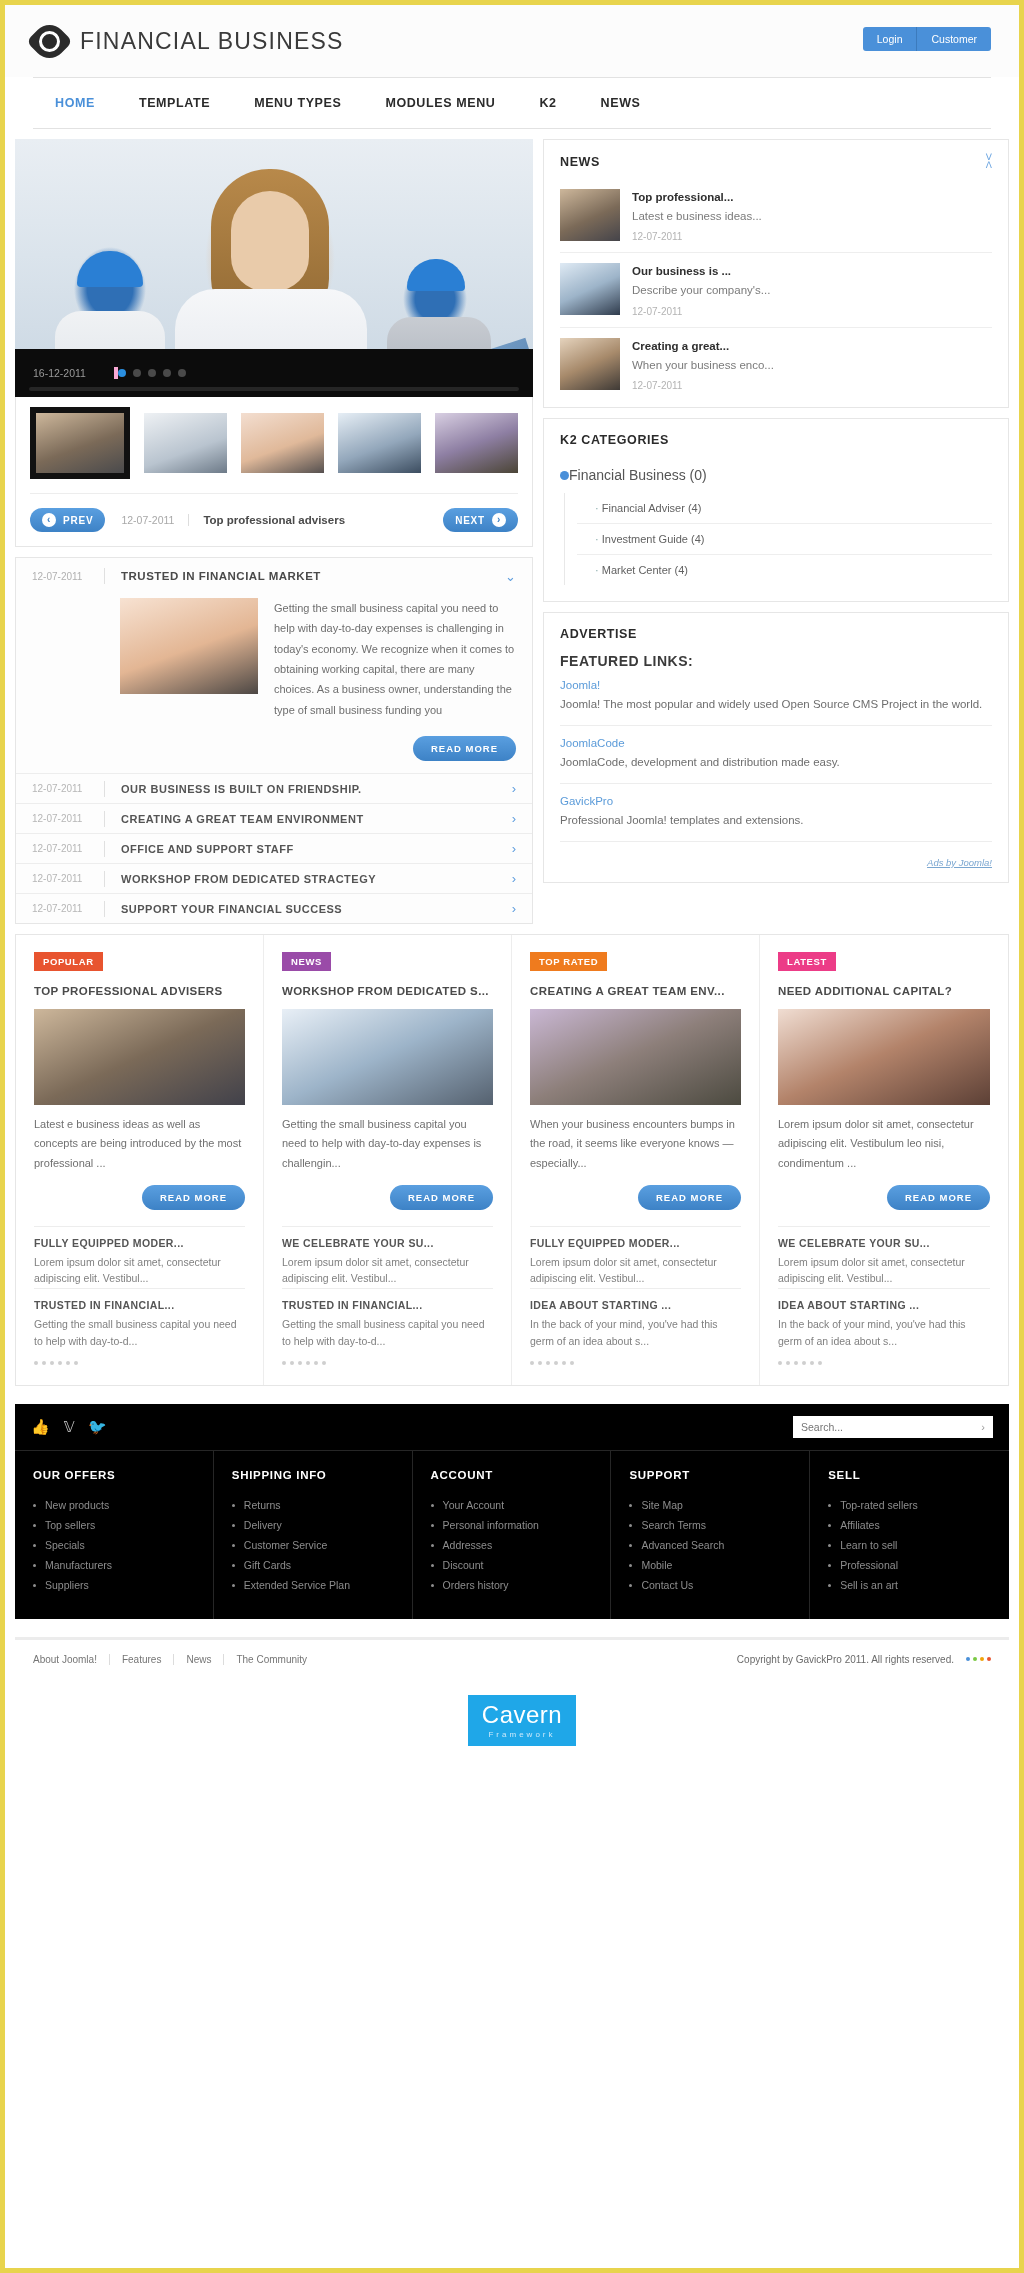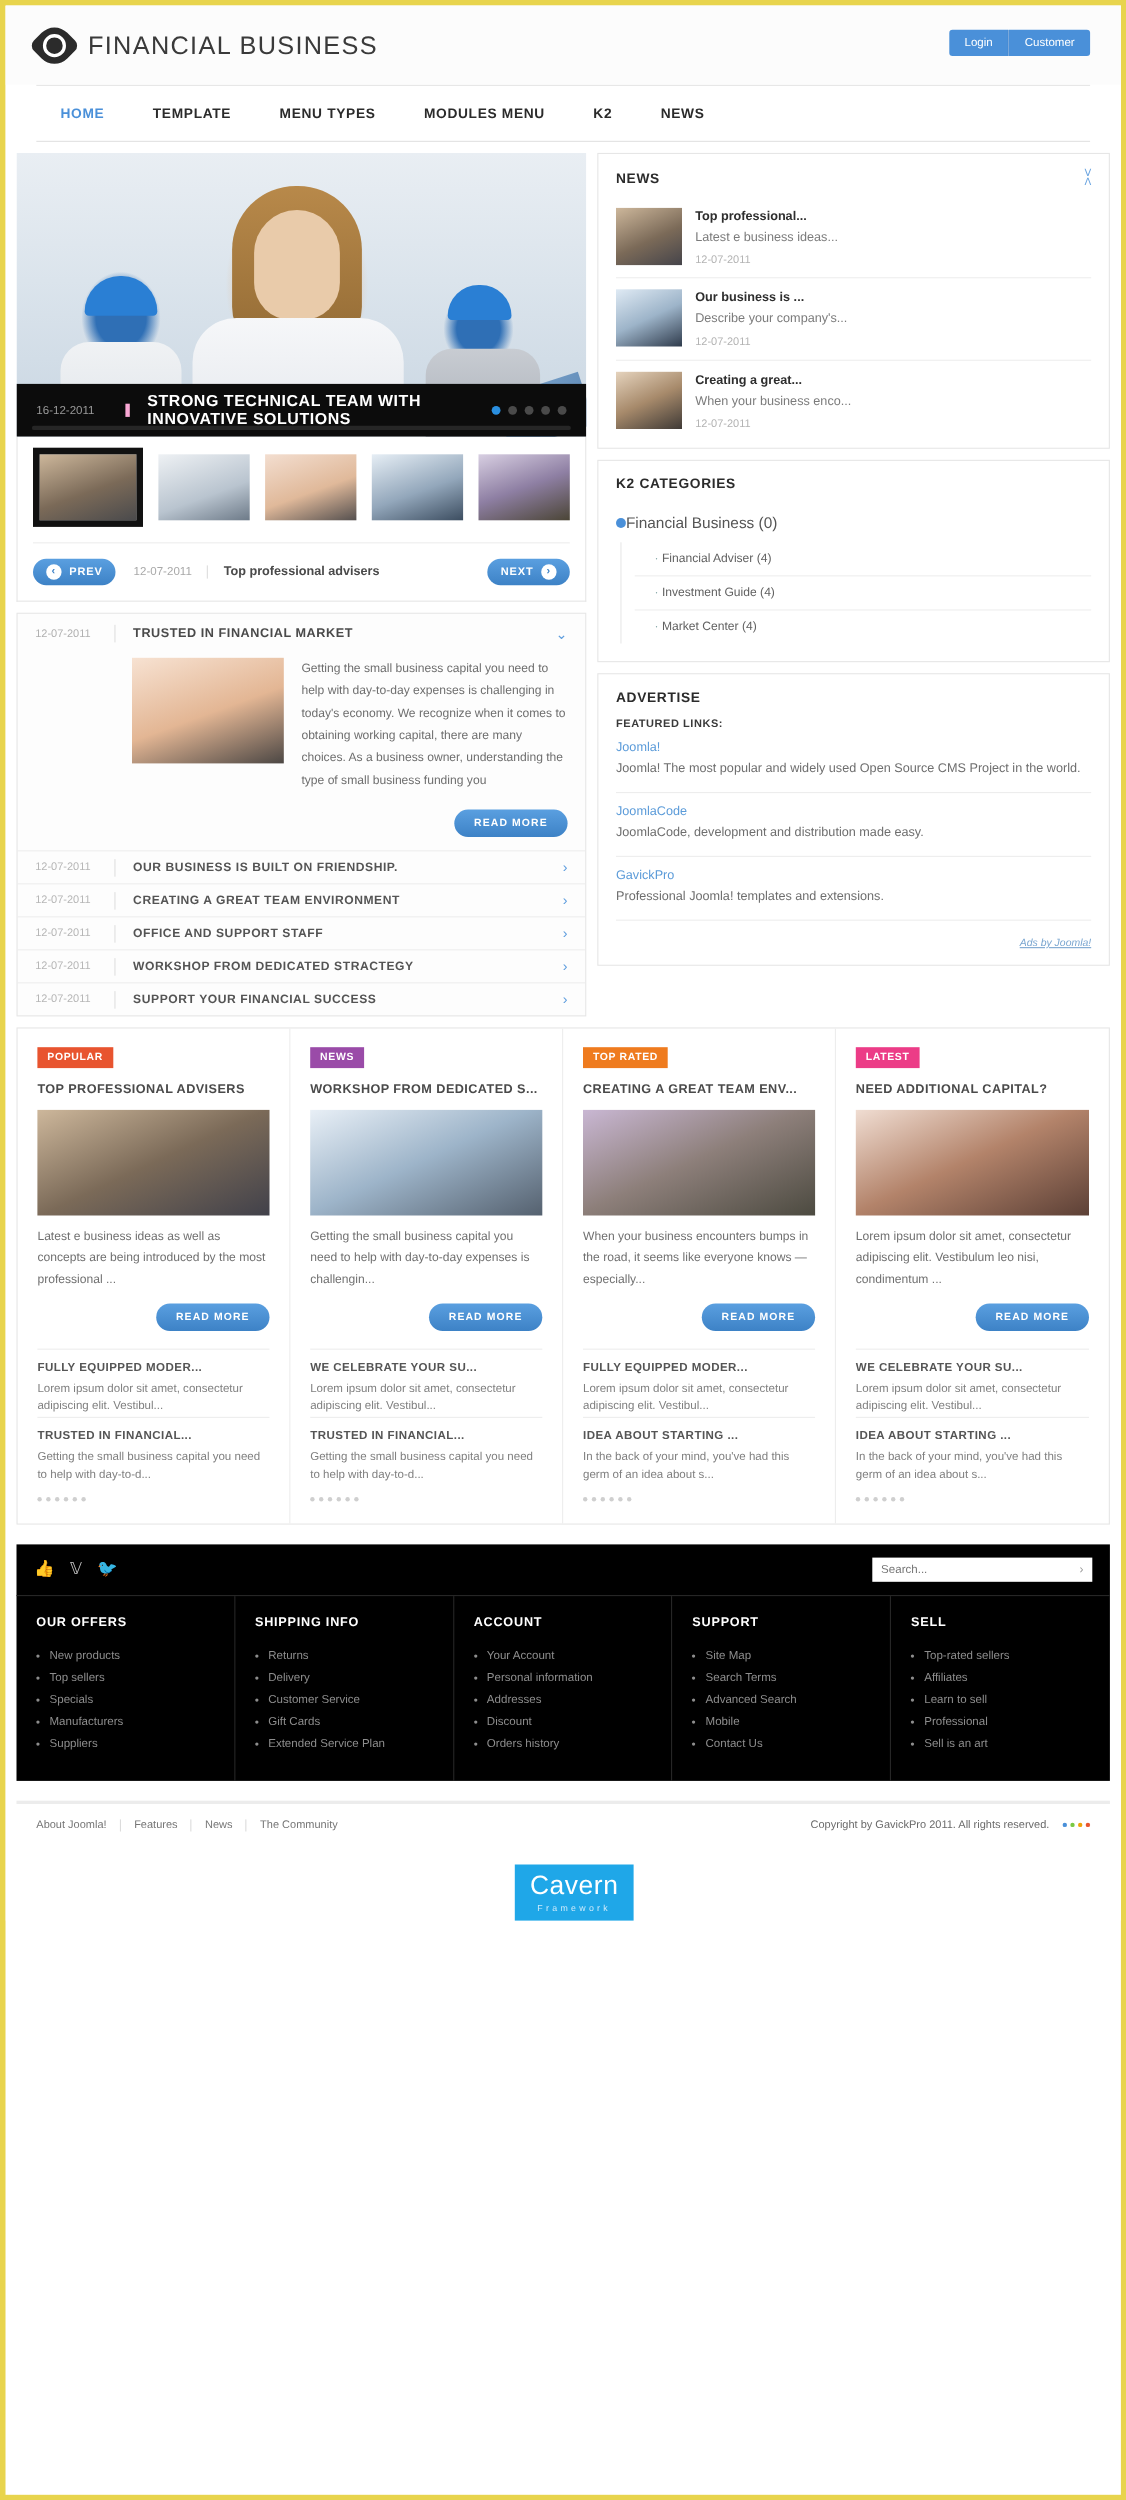--- a/index.html
+++ b/index.html
@@ -165,21 +165,21 @@
   .k2-parent { display:flex; align-items:center; padding:6px 0 10px 0;}
   .k2-bullet { width:9px; height:9px; border-radius:50%; background:#4a90d9; display:block;}
   .k2-parent span.lbl { font-size:14px; color:#555; }
   .k2-children { border-left:1px solid #e8e8e8; margin-left:4px; }
   .k2-child { padding:9px 0 9px 18px; border-bottom:1px solid #eee; font-size:11px; color:#616161;
       margin-left:12px;}
   .k2-child:last-child { border-bottom:none; }
   .k2-child::before { content:"· "; color:#8aa; }
 
   .ad-body { padding: 2px 16px 14px 16px; }
-  .ad-sub { font-size:10px; font-weight:bold; letter-spacing:.5px; color:#3a3a3a;
+  .ad-sub { font-size:14px; font-weight:bold; letter-spacing:.5px; color:#3a3a3a;
      text-transform:uppercase; margin-bottom:10px;}
   .ad-item { border-bottom:1px solid #ededed; padding-bottom:11px; margin-bottom:11px;}
   .ad-item:last-of-type { border-bottom:1px solid #ededed; }
   .ad-link { font-size:11.5px; color:#5b9bd9; display:block; margin-bottom:4px; text-decoration:none;}
   .ad-desc { font-size:11.5px; color:#6e6e6e; line-height:1.65;}
   .ad-foot { text-align:right; font-size:9.5px; color:#7aa6d0; font-style:italic;
       text-decoration:underline; padding-top:4px;}
 
   
   .quad { display:flex; border:1px solid #e6e6e6; margin:10px 10px 0 10px; background:#fff; }
@@ -279,21 +279,20 @@
           <div class="slide-torso-l"></div>
           <div class="slide-helmet-r"></div>
           <div class="slide-torso-r"></div>
           <div class="slide-blue-bar"></div>
           <div class="slide-person-hair"></div>
           <div class="slide-person-face"></div>
           <div class="slide-person-body"></div>
         </div>
         <div class="slide-caption">
           <span class="slide-date">16-12-2011</span>
-          <span class="slide-title">STRONG TECHNICAL TEAM WITH INNOVATIVE SOLUTIONS</span>
           <span class="slide-dots" id="slide-dots">
               <i class="on"></i>
               <i></i>
               <i></i>
               <i></i>
               <i></i>
             </span>
           <span class="slide-progress"></span>
         </div>
       </div>

